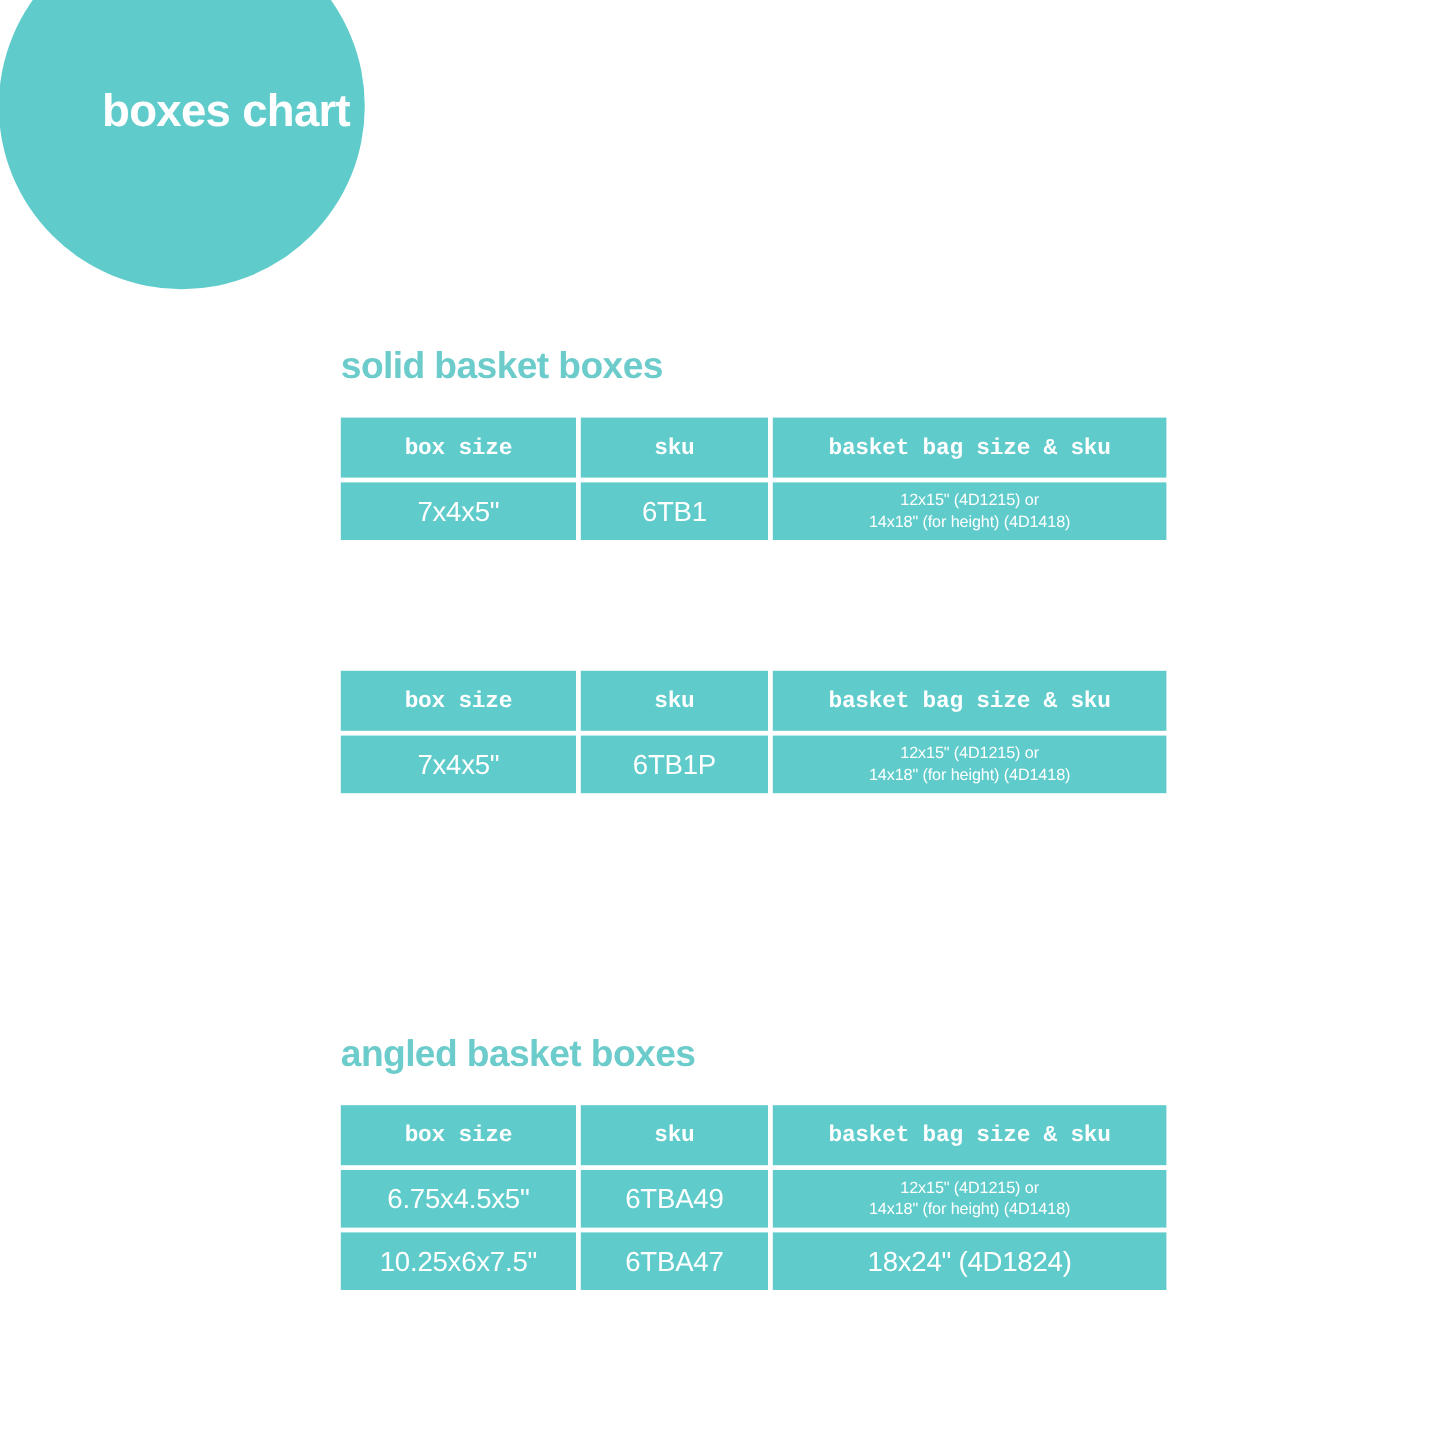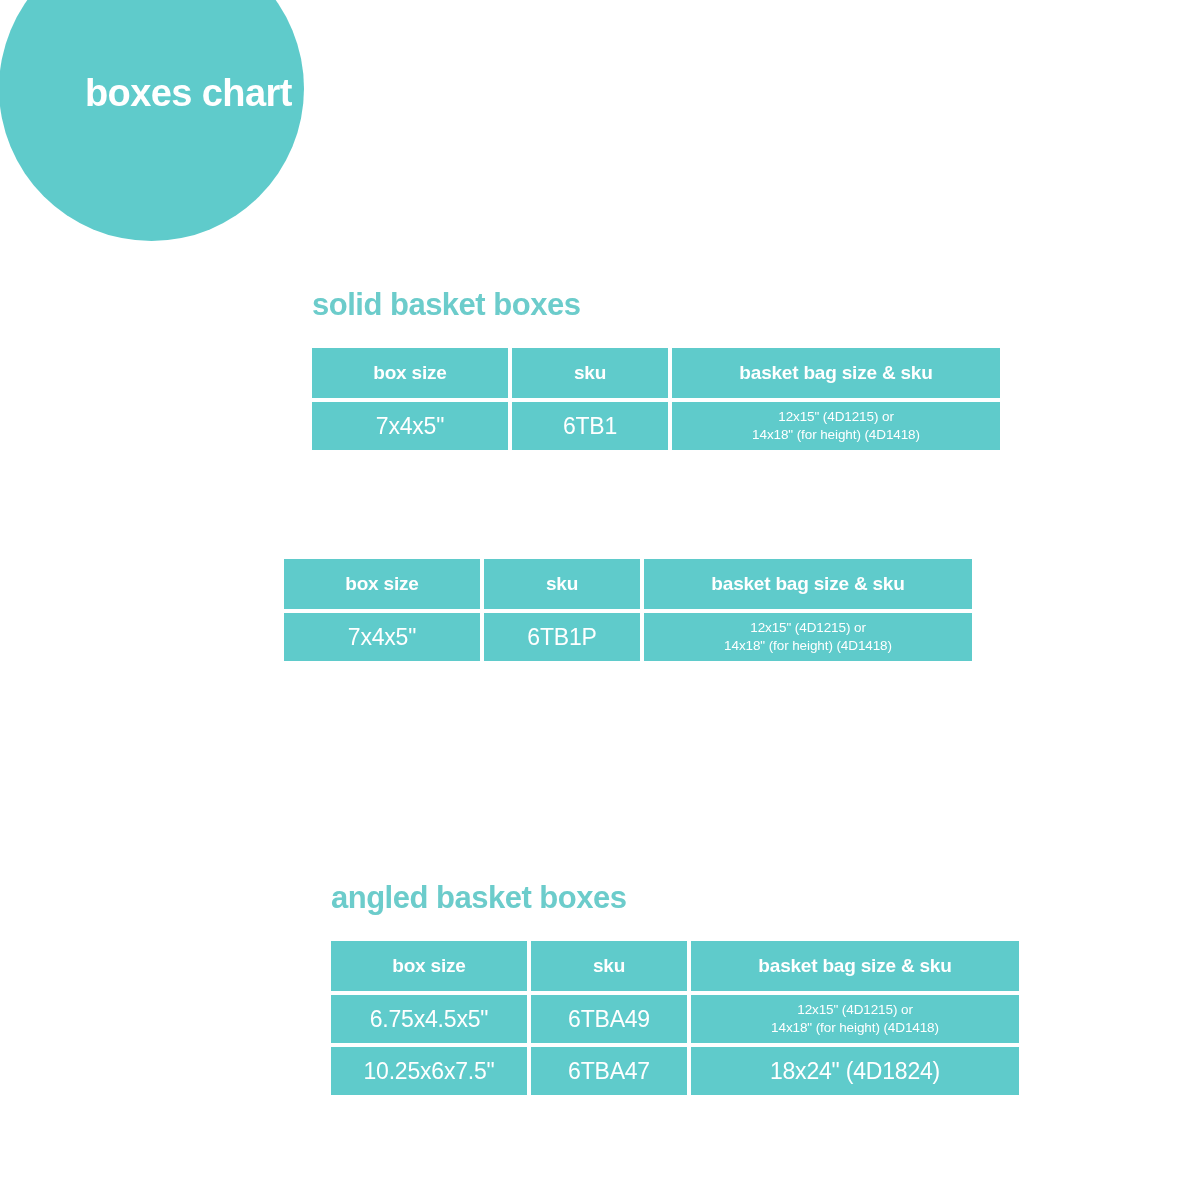--- a/index.html
+++ b/index.html
@@ -75,20 +75,21 @@
 
   .col-a { width: 196px; }
   .col-b { width: 156px; }
   .col-c { width: 328px; }
 
   .size-table .hdr-row td {
     height: 50px;
     font-size: 19px;
     font-weight: bold;
     letter-spacing: -0.2px;
+    font-family: Liberation Mono, monospace;
   }
 
   .size-table .data-row td {
     height: 48px;
     font-size: 23px;
     font-weight: normal;
     letter-spacing: -0.2px;
   }
 
   .size-table .data-row td.small-two-line {
@@ -108,21 +109,21 @@
   .two-line { display: block; }
 </style>
 </head>
 <body>
 
 <div id="page">
 
   <div class="badge-circle"></div>
   <div class="badge-label">boxes chart</div>
 
-  <div class="section" style="top:287px;margin-left:28px;">
+  <div class="section" style="top:287px;">
     <h2 class="section-title">solid basket boxes</h2>
     <table class="size-table">
       <tbody>
           <tr class="hdr-row">
         <td class="col-a">
           <div class="cellwrap">box size</div>
         </td>
         <td class="col-b">
           <div class="cellwrap">sku</div>
         </td>
@@ -177,21 +178,21 @@
               <span class="two-line">12x15" (4D1215) or</span>
               <span class="two-line">14x18" (for height) (4D1418)</span>
             </span>
           </div>
         </td>
       </tr>
     </tbody>
       </table>
   </div>
 
-  <div class="section" style="top:880px;margin-left:47px;">
+  <div class="section" style="top:860px;">
     <h2 class="section-title">angled basket boxes</h2>
     <table class="size-table">
       <tbody>
           <tr class="hdr-row">
         <td class="col-a">
           <div class="cellwrap">box size</div>
         </td>
         <td class="col-b">
           <div class="cellwrap">sku</div>
         </td>

